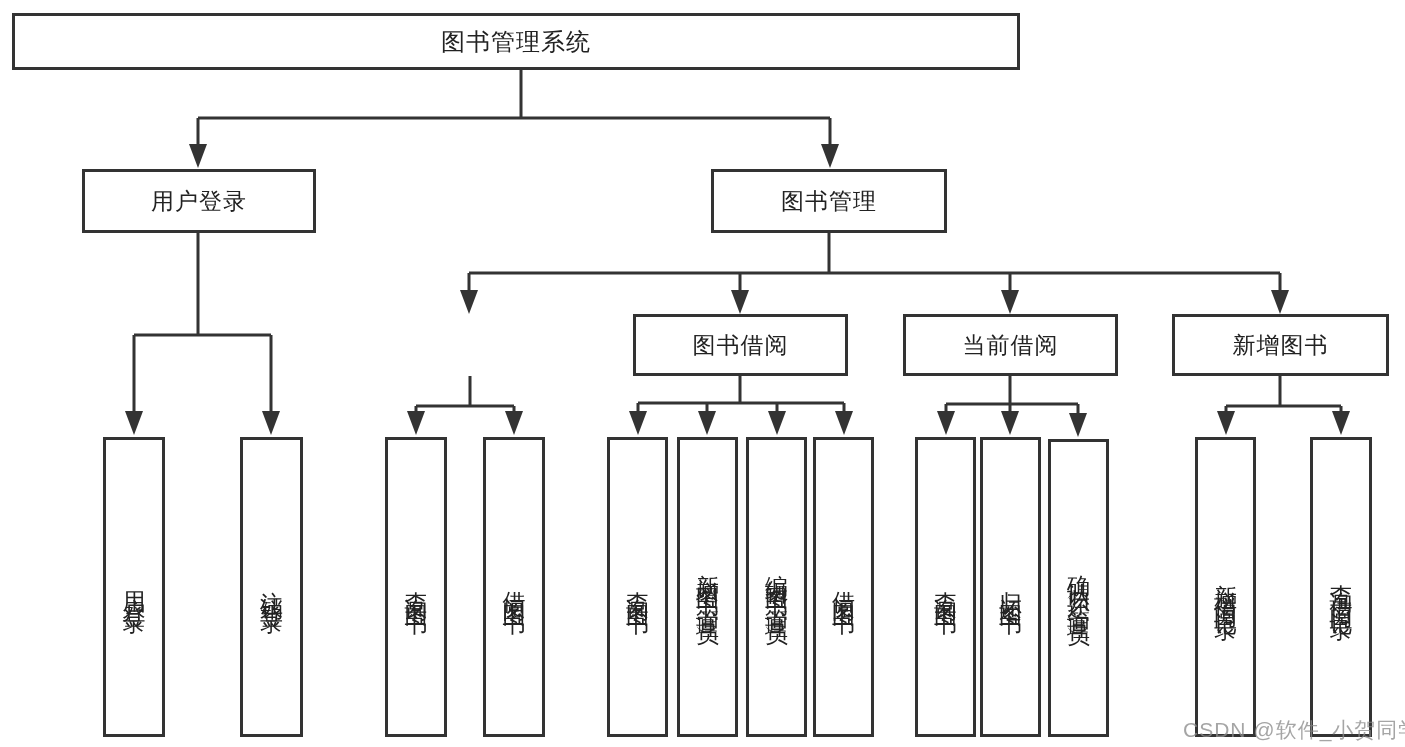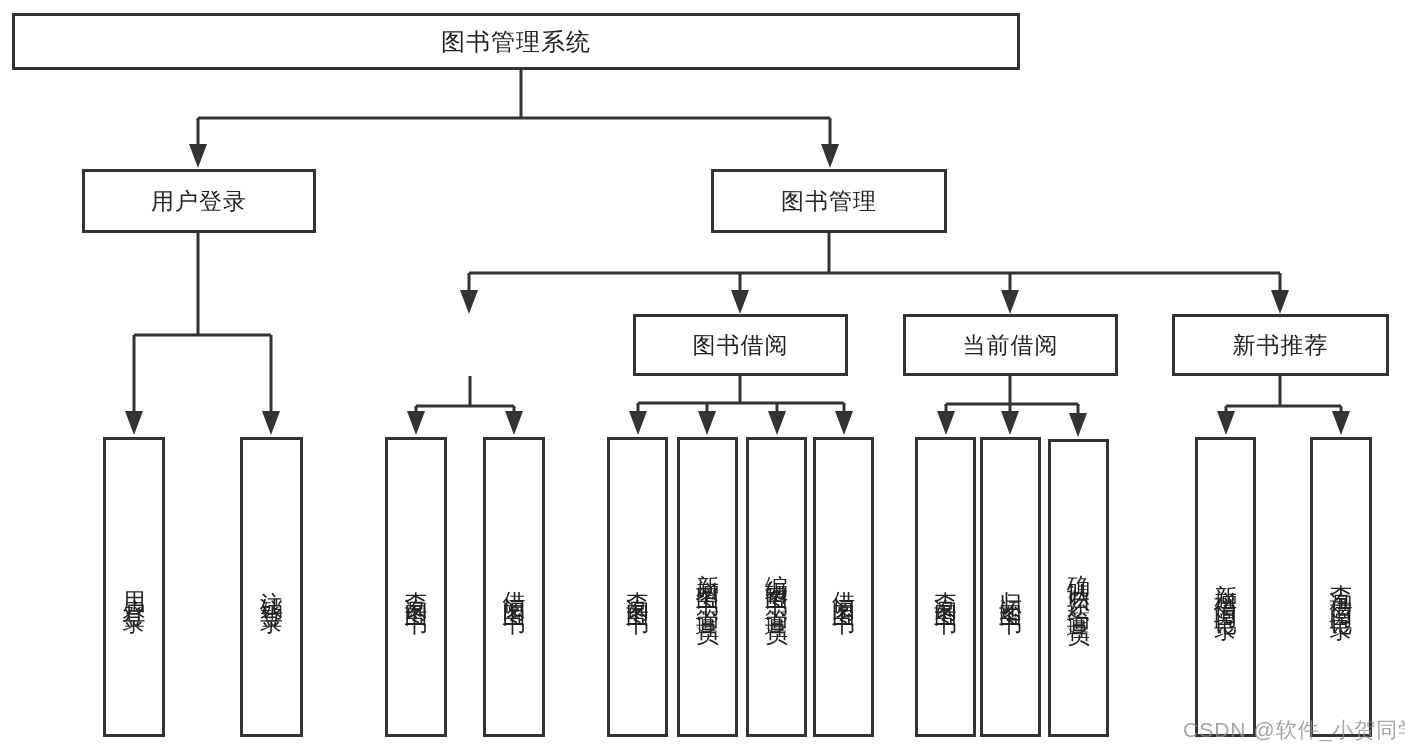--- a/index.html
+++ b/index.html
@@ -116,21 +116,21 @@
     <span class="hlabel">图书管理</span>
   </div>
 
   <div class="box" style="left:903px; top:314px; width:215px; height:62px;">
     <span class="hlabel">当前借阅</span>
   </div>
   <div class="box" style="left:633px; top:314px; width:215px; height:62px;">
     <span class="hlabel">图书借阅</span>
   </div>
   <div class="box" style="left:1172px; top:314px; width:217px; height:62px;">
-    <span class="hlabel">新书推荐</span>
+    <span class="hlabel">新增图书</span>
   </div>
 
   <div class="box vbox" style="left:103px; top:437px; width:62px; height:300px;">
     <span class="vlabel">用户登录</span>
   </div>
   <div class="box vbox" style="left:240px; top:437px; width:63px; height:300px;">
     <span class="vlabel">注销登录</span>
   </div>
 
   <div class="box vbox" style="left:385px; top:437px; width:62px; height:300px;">

